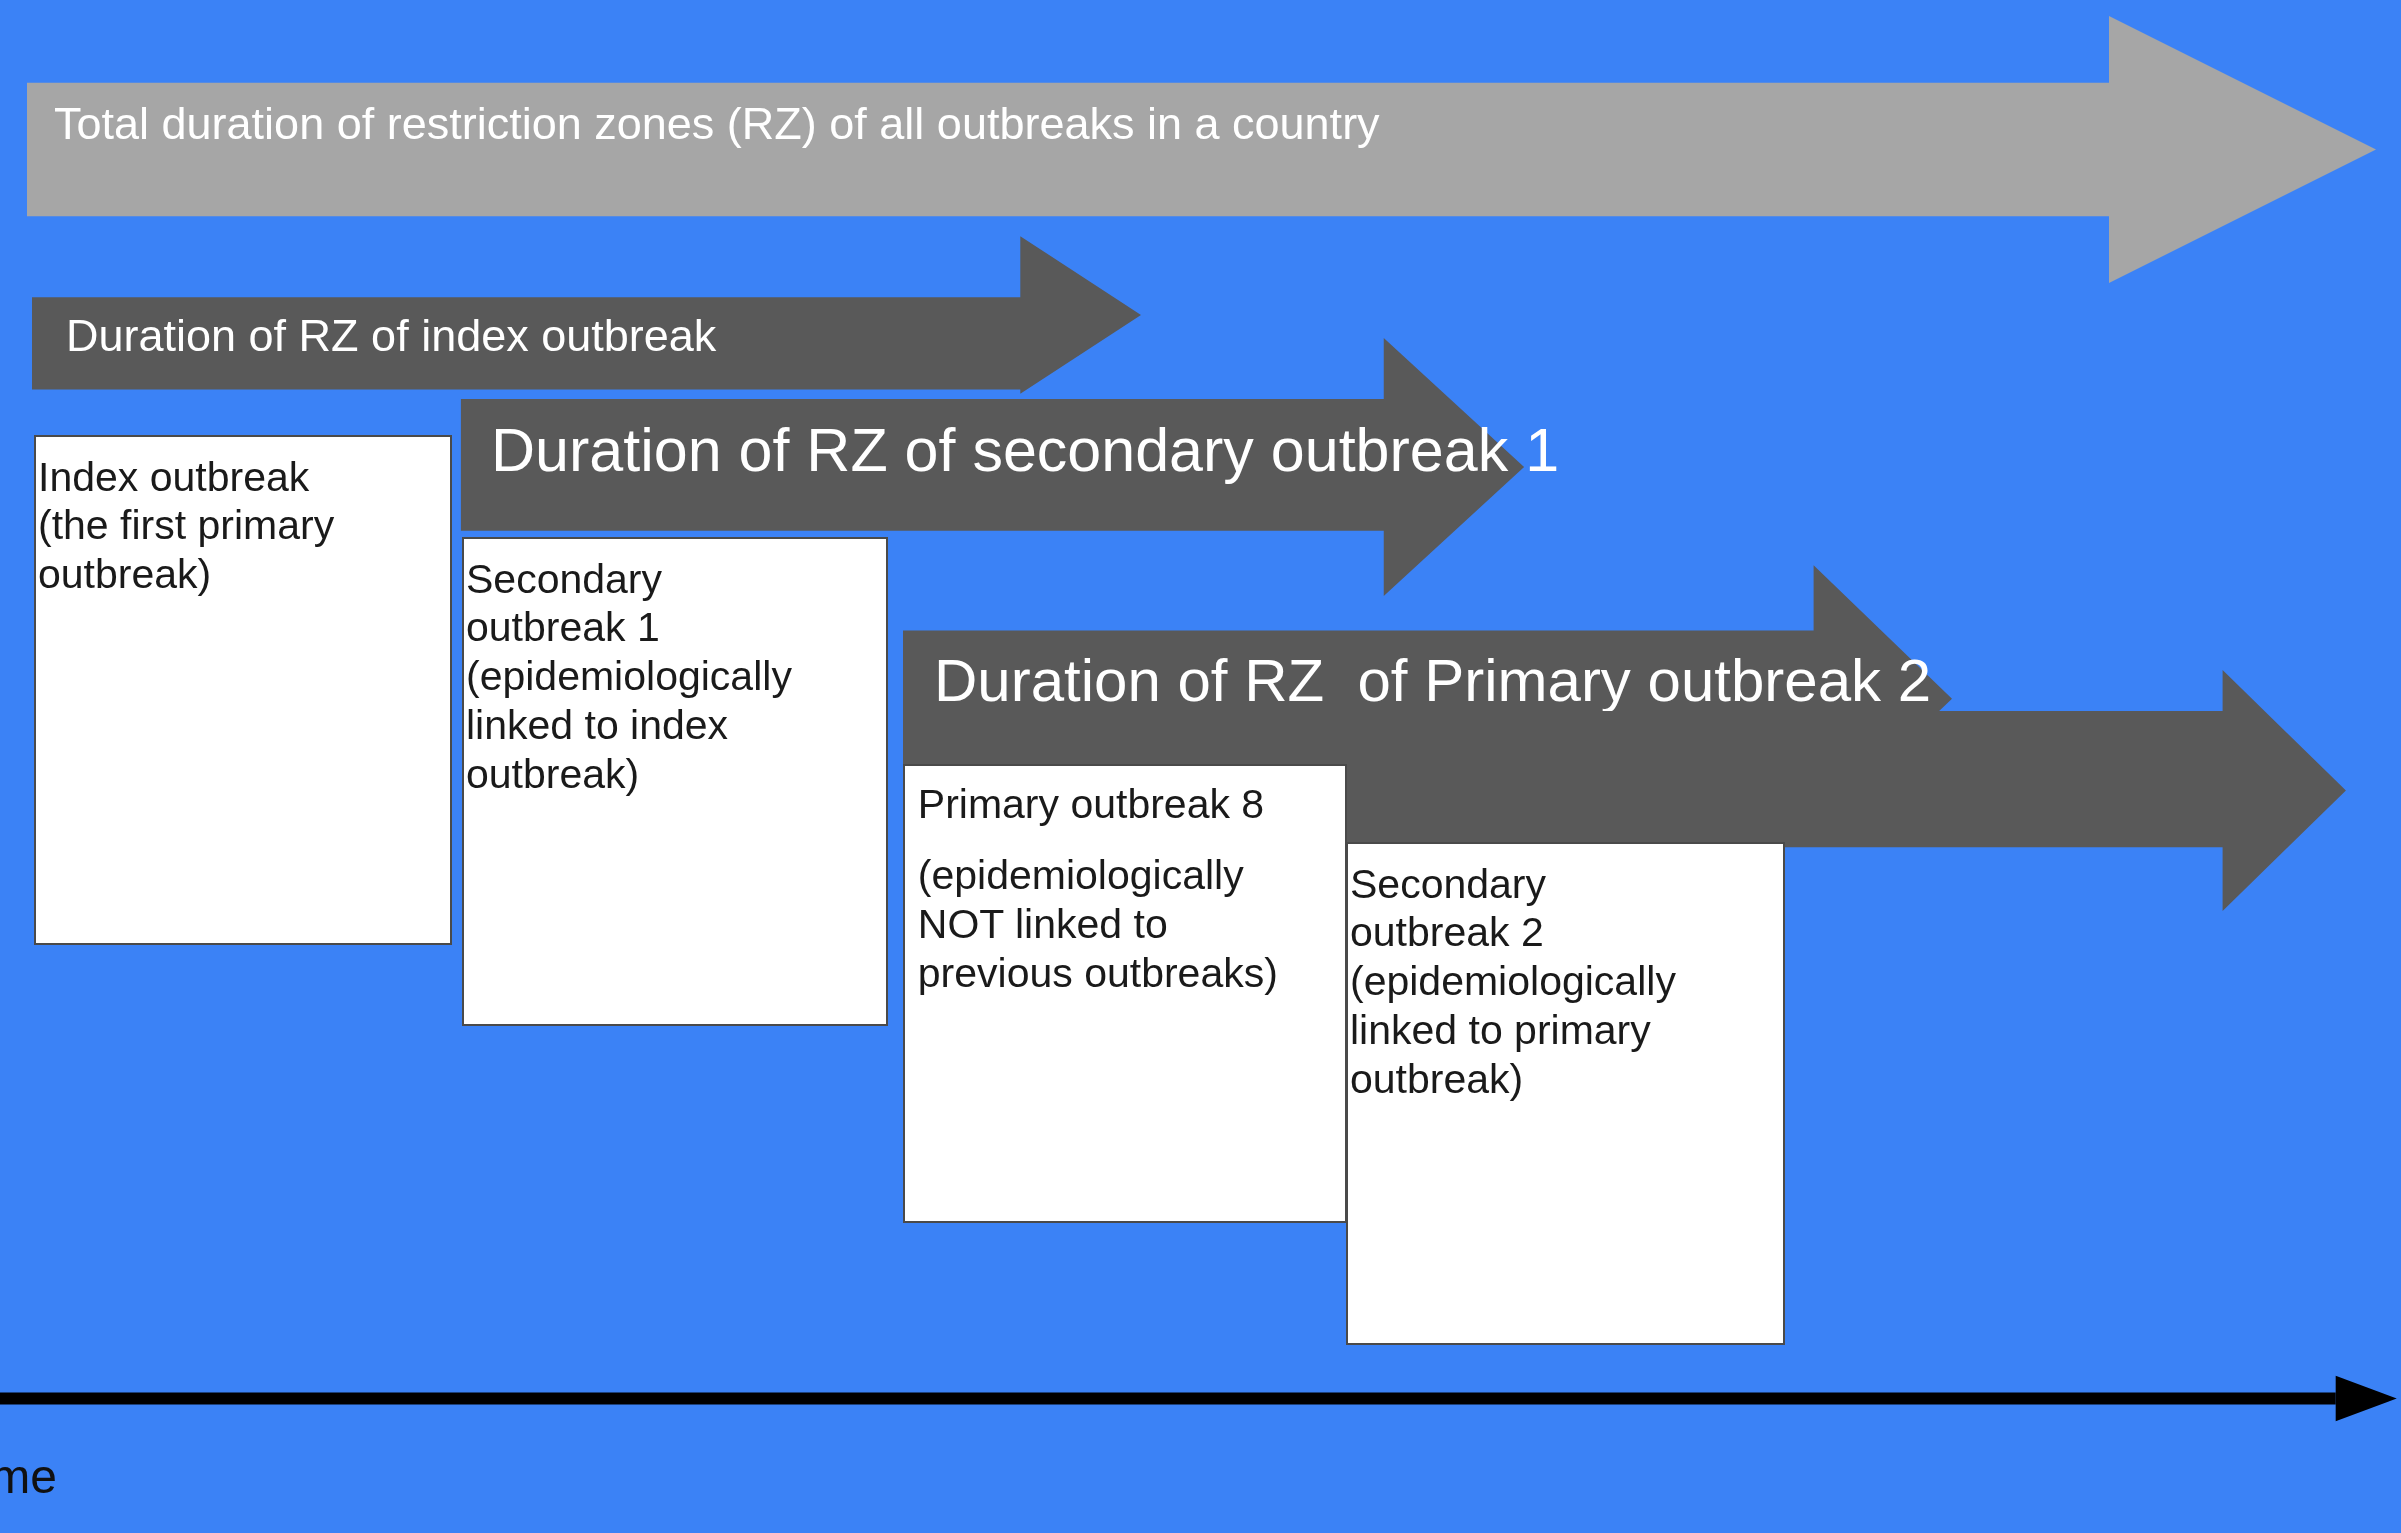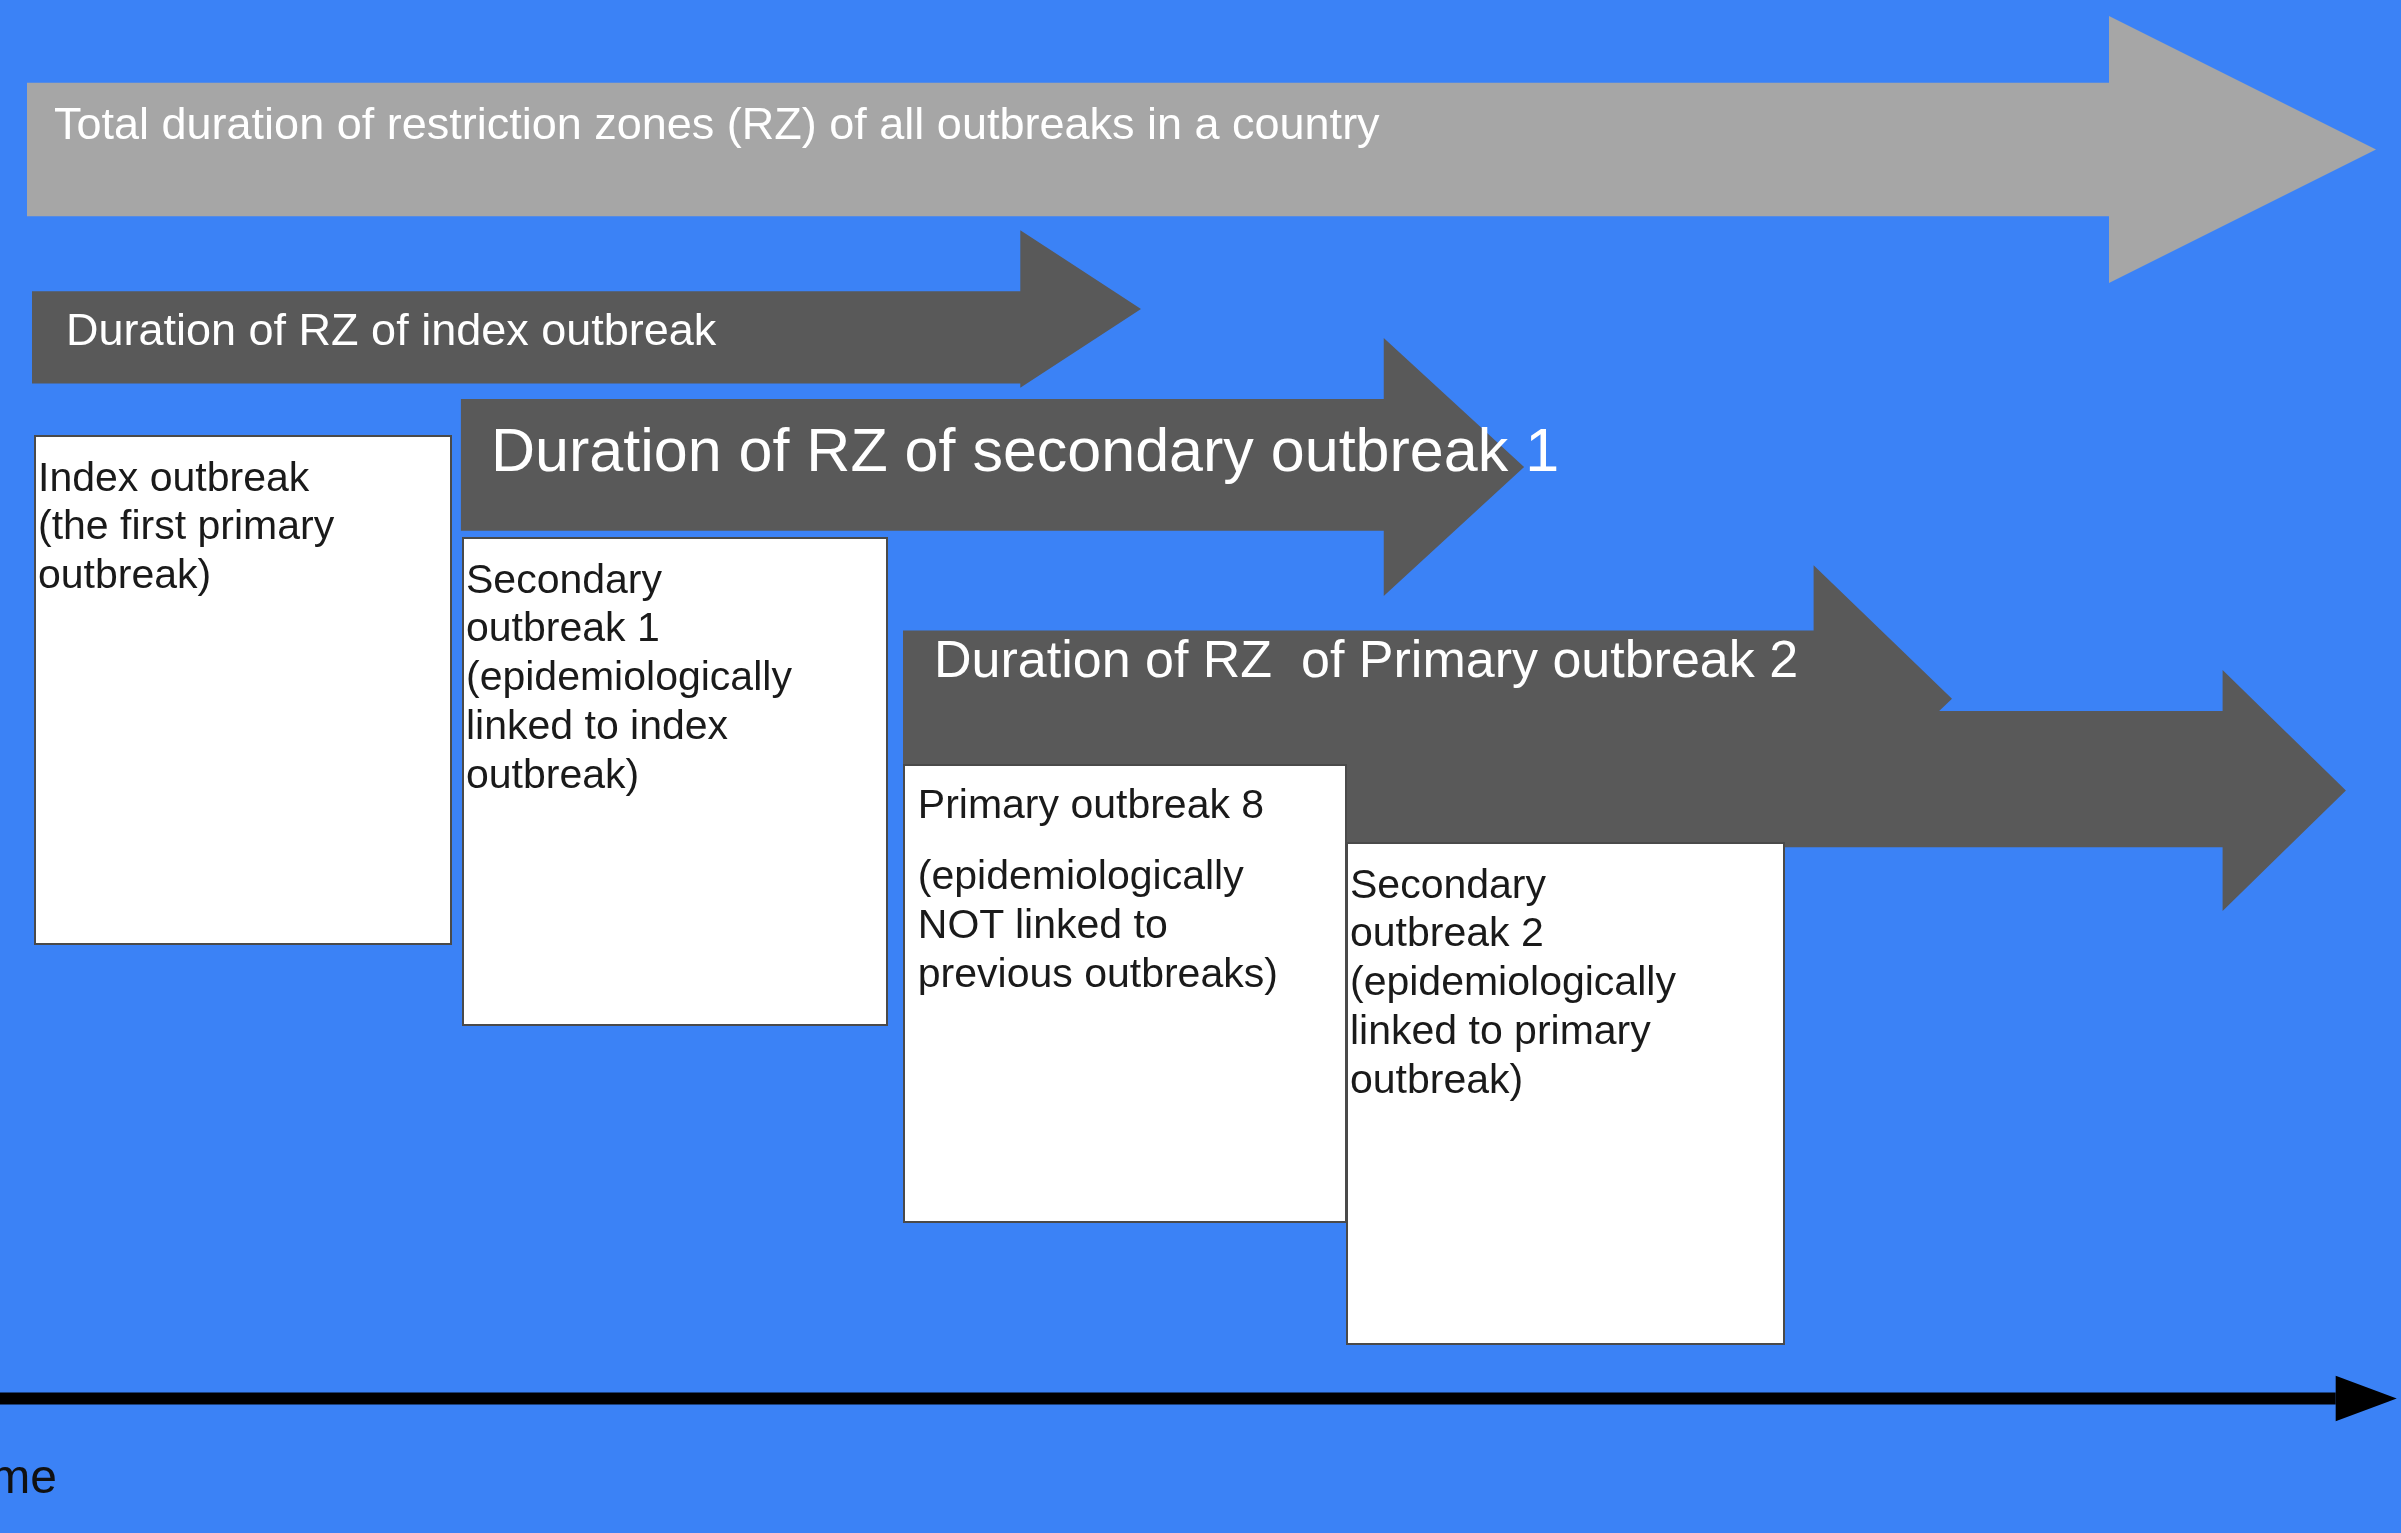--- a/index.html
+++ b/index.html
@@ -81,39 +81,39 @@
 
 <div id="stage">
 
   <div class="arrow" style="left:27px; top:15.6px; width:2349px; height:267px;">
     <svg width="2349" height="267" viewBox="0 0 3308 376" aria-hidden="true">
       <polygon points="0,94 2932,94 2932,0 3308,188 2932,376 2932,282 0,282" fill="#A6A6A6"></polygon>
     </svg>
     <span class="arrow-label" style="left:27px; top:84px; font-size:45px;">Total duration of restriction zones (RZ) of all outbreaks in a country</span>
   </div>
 
-  <div class="arrow" style="left:32px; top:230px; width:1109px; height:158px;text-decoration:underline;">
+  <div class="arrow" style="left:32px; top:236px; width:1109px; height:158px;text-decoration:underline;">
     <svg width="1109" height="158" viewBox="0 0 1562 222" aria-hidden="true">
       <polygon points="0,86 1392,86 1392,0 1562,111 1392,222 1392,216 0,216" fill="#595959"></polygon>
     </svg>
     <span class="arrow-label" style="left:34px; top:76px; font-size:45px;">Duration of RZ of index outbreak</span>
   </div>
 
   <div class="arrow" style="left:460px; top:338px; width:1065px; height:258px;">
     <svg width="1065" height="258" viewBox="0 0 1500 364" aria-hidden="true">
       <polygon points="0,86 1302,86 1302,0 1500,182 1302,364 1302,272 0,272" fill="#595959"></polygon>
     </svg>
     <span class="arrow-label" style="left:31px; top:80px; font-size:61px;">Duration of RZ of secondary outbreak 1</span>
   </div>
 
   <div class="arrow" style="left:903px; top:565px; width:1049px; height:266px;">
     <svg width="1049" height="266" viewBox="0 0 1478 374" aria-hidden="true">
       <polygon points="0,92 1283,92 1283,0 1478,188 1283,374 1283,280 0,280" fill="#595959"></polygon>
     </svg>
-    <span class="arrow-label" style="left:31px; top:67px; font-size:52px;">Duration of RZ  of Primary outbreak 2</span>
+    <span class="arrow-label" style="left:31px; top:84px; font-size:60px;">Duration of RZ  of Primary outbreak 2</span>
   </div>
 
   <div class="arrow" style="left:1344px; top:670px; width:1003px; height:241px;">
     <svg width="1003" height="241" viewBox="0 0 1412 340" aria-hidden="true">
       <polygon points="0,58 1238,58 1238,0 1412,170 1238,340 1238,250 0,250" fill="#595959"></polygon>
     </svg>
   </div>
 
   <div class="factbox" style="left:34px; top:435px; width:418px; height:510px;">
     <div class="para" style="top:15.6px; font-size:41px;">Index outbreak

